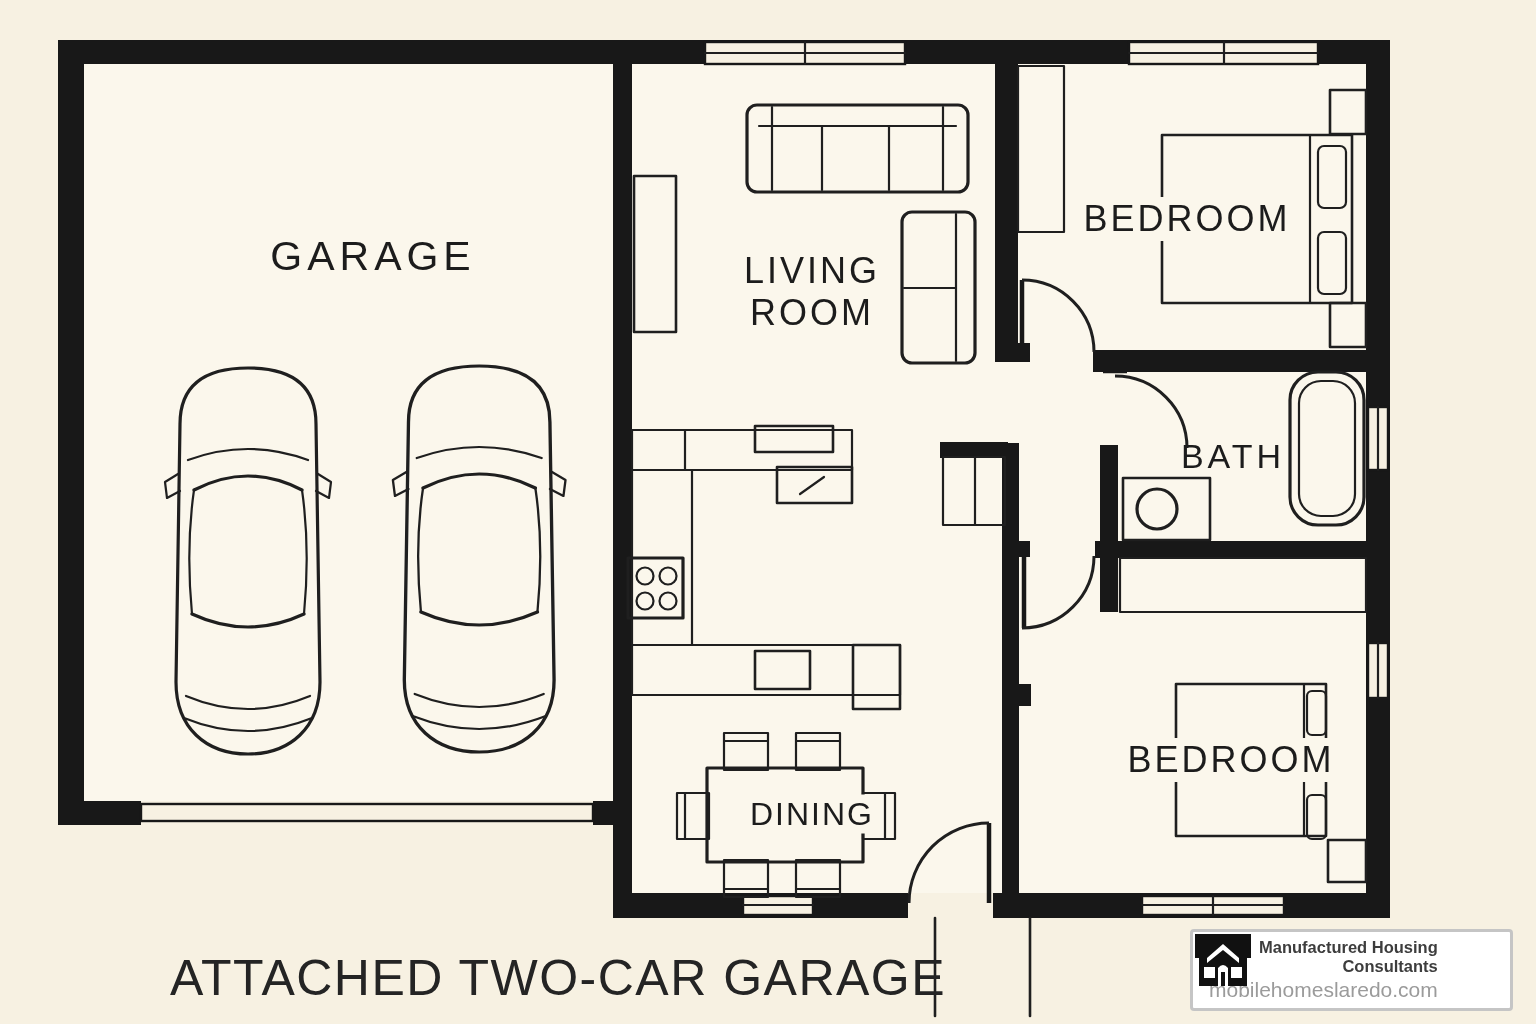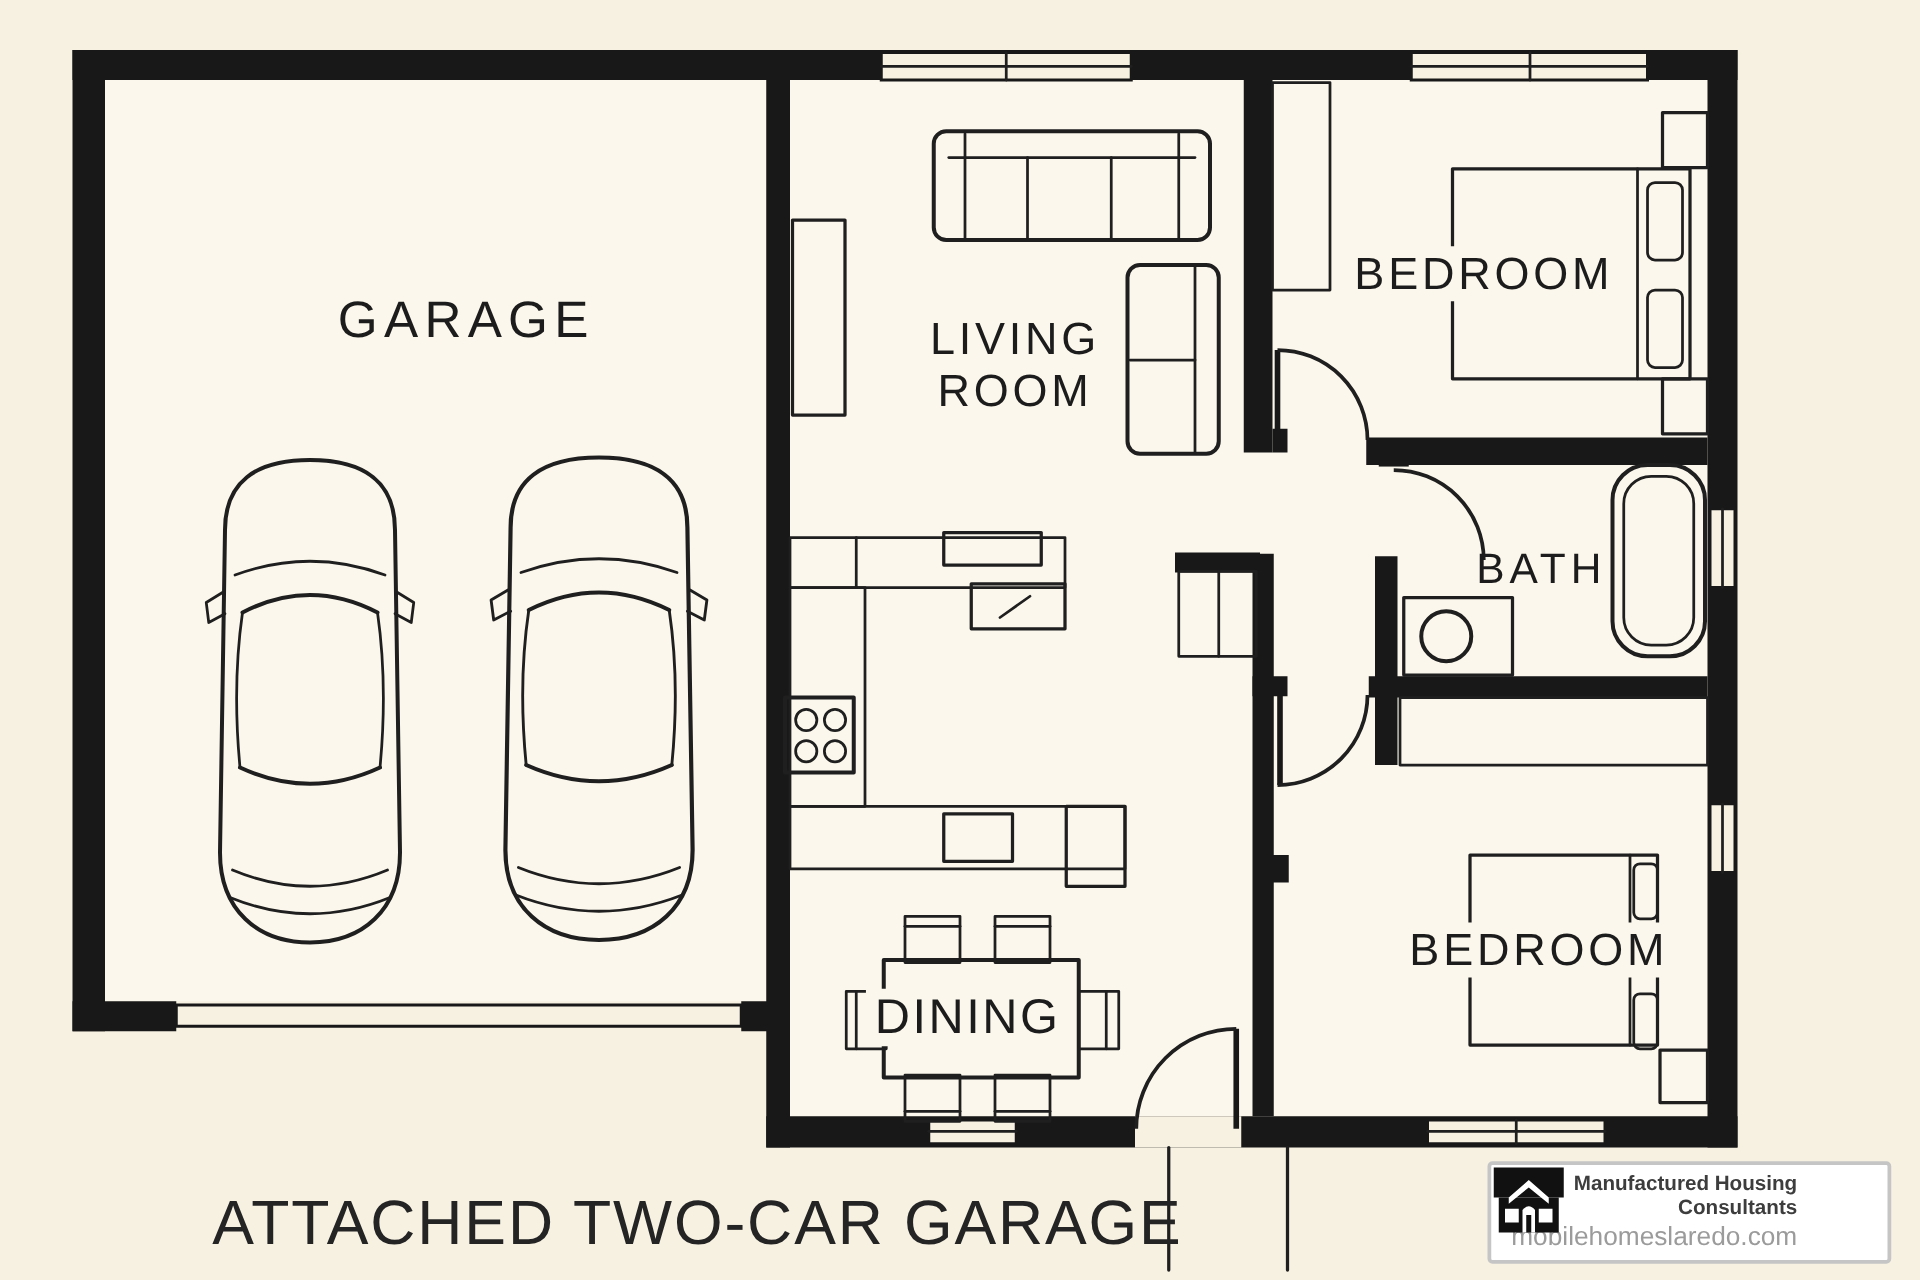--- a/index.html
+++ b/index.html
@@ -233,21 +233,21 @@
   <div class="label" style="left:812px;top:292px;font-size:36px;letter-spacing:3px;text-align:center;">
     <div>LIVING</div>
     <div>ROOM</div>
   </div>
 
   <div class="label masked" style="left:1187px;top:219px;font-size:36px;letter-spacing:3px;">BEDROOM</div>
 
   <div class="label" style="left:1233px;top:456px;font-size:34px;letter-spacing:4px;text-align:right;">BATH</div>
 
 
-  <div class="label masked" style="left:774px;top:814px;font-size:39px;letter-spacing:2px;">DINING</div>
+  <div class="label masked" style="left:812px;top:814px;font-size:32px;letter-spacing:2px;">DINING</div>
 
   <div class="label masked" style="left:1231px;top:760px;font-size:36px;letter-spacing:3px;">BEDROOM</div>
 
   <div class="caption" style="left:558px;top:978px;font-size:50px;letter-spacing:1.5px;">ATTACHED TWO-CAR GARAGE</div>
 
   <div class="badge">
     <div class="badge-text">
       <div class="badge-company">Manufactured Housing Consultants</div>
       <div class="badge-site">mobilehomeslaredo.com</div>
     </div>

